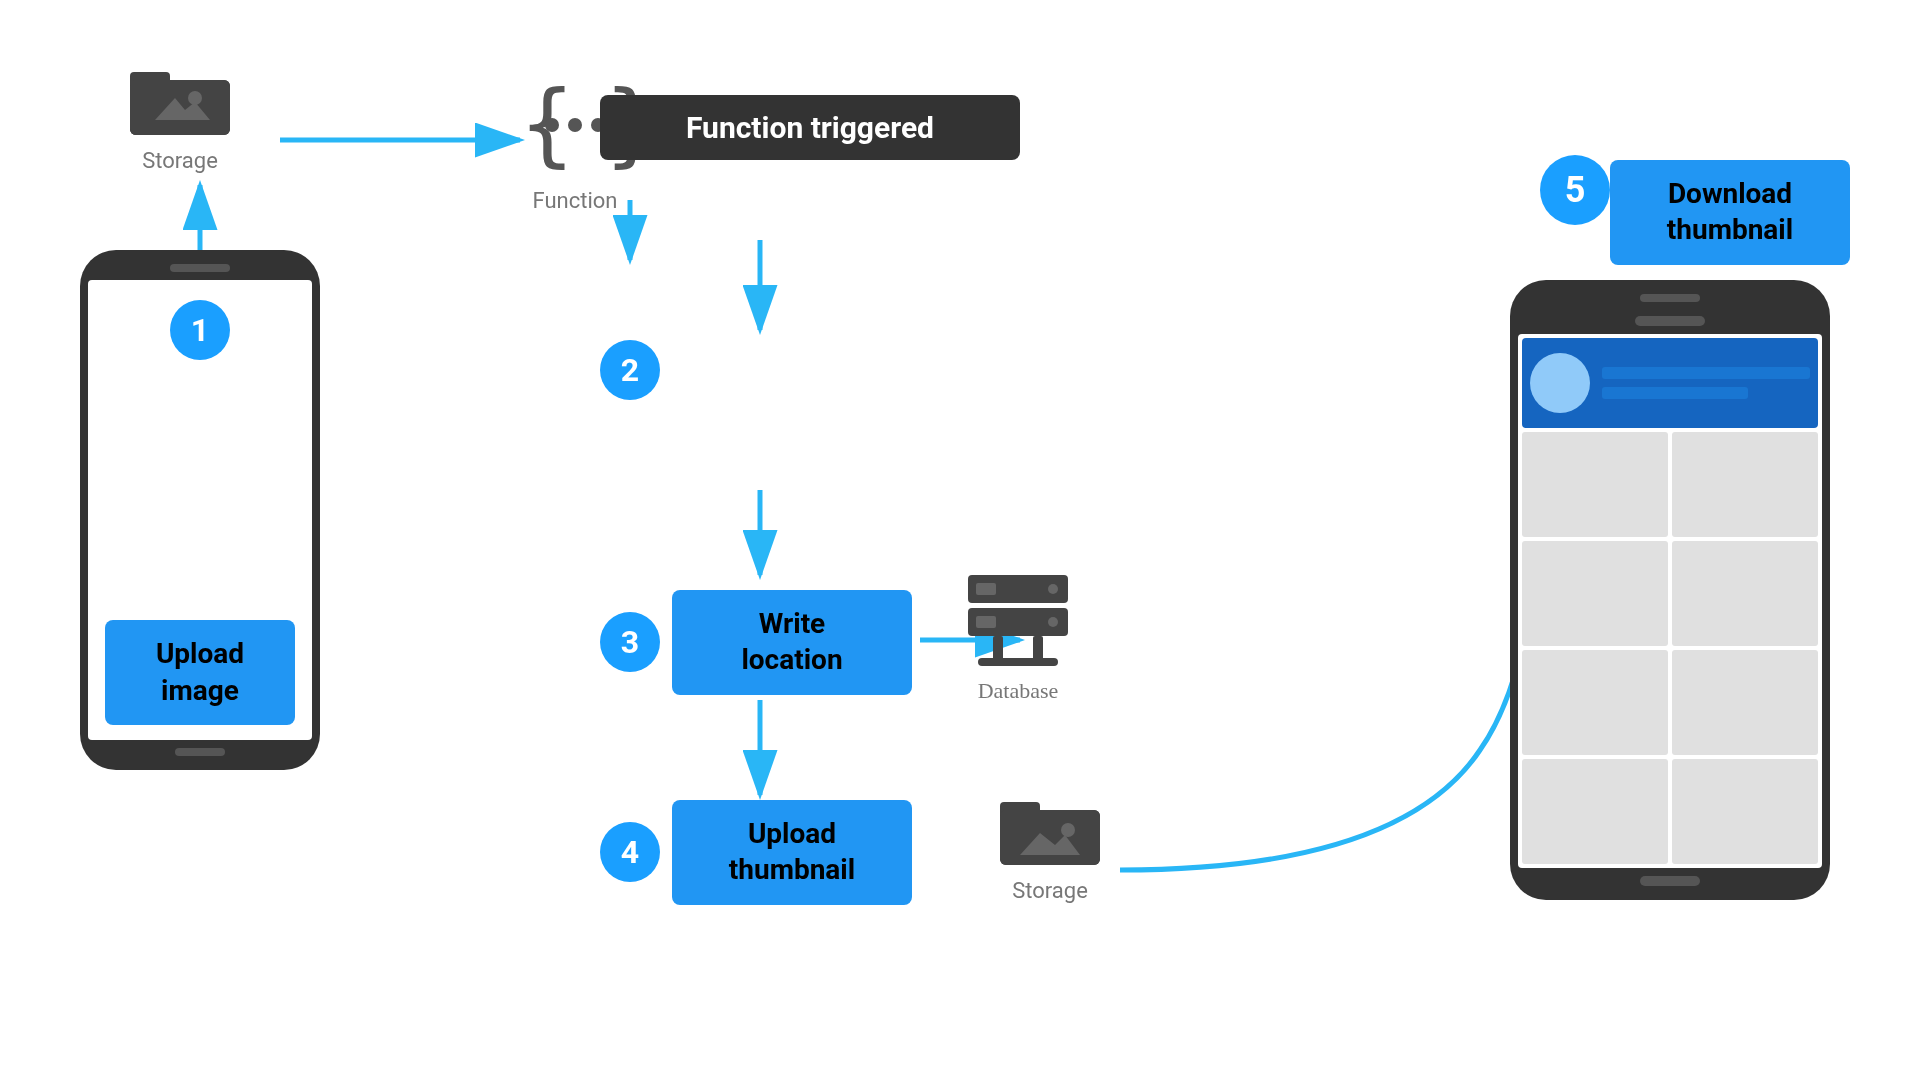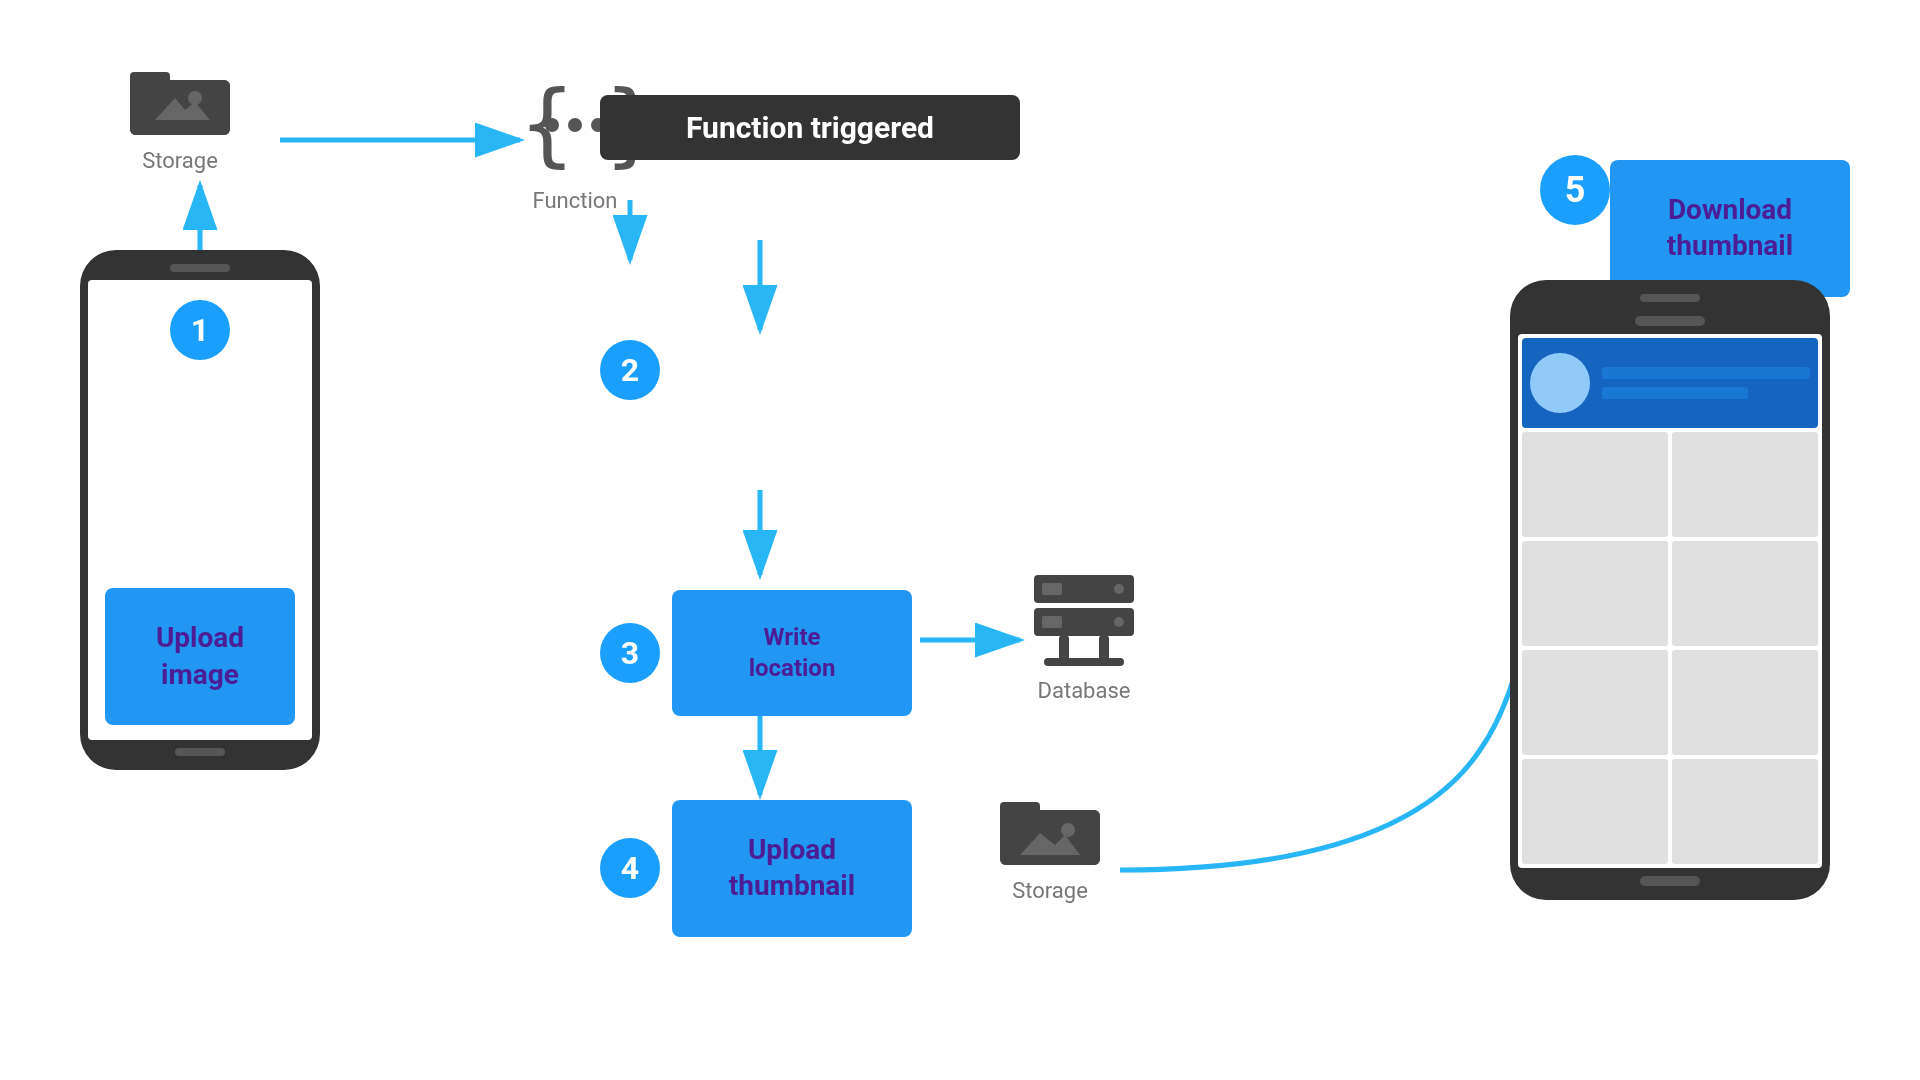--- a/index.html
+++ b/index.html
@@ -91,25 +91,25 @@
       display: flex;
       align-items: center;
       justify-content: center;
       position: absolute;
       z-index: 10;
     }
 
     
     .action-box {
       background: #2196f3;
-      color: #4c1d95;
+      color: #000000;
       font-size: 26px;
       font-weight: bold;
       border-radius: 8px;
-      padding: 32px 24px;
+      padding: 16px 24px;
       text-align: center;
       line-height: 1.3;
     }
 
     
     .dark-box {
       background: #333;
       color: white;
       font-size: 30px;
       font-weight: bold;
@@ -250,26 +250,26 @@
   <div class="step-group" style="top: 340px; left: 600px;">
     <div class="step-badge" style="position:relative; width:60px; height:60px; flex-shrink:0;">
       <span>2</span>
     </div>
   </div>
 
   <div class="step-group" style="top: 590px; left: 600px;">
     <div class="step-badge" style="position:relative; width:60px; height:60px; flex-shrink:0;">
       <span>3</span>
     </div>
-    <div class="action-box" style="font-size:24px; min-width:240px;">
+    <div class="action-box" style="font-size:28px; min-width:240px;">
       <span>Write<br>location</span>
     </div>
   </div>
 
-  <div class="database-icon" style="position:absolute; top:570px; left:1024px;">
+  <div class="database-icon" style="position:absolute; top:570px; left:958px;font-family:Liberation Serif, serif;">
     <svg width="120" height="100" viewBox="0 0 120 100">
 
       <rect x="10" y="5" width="100" height="28" rx="4" fill="#444"></rect>
       <rect x="10" y="38" width="100" height="28" rx="4" fill="#444"></rect>
       <rect x="18" y="13" width="20" height="12" rx="2" fill="#666"></rect>
       <rect x="18" y="46" width="20" height="12" rx="2" fill="#666"></rect>
       <circle cx="95" cy="19" r="5" fill="#666"></circle>
       <circle cx="95" cy="52" r="5" fill="#666"></circle>
 
       <rect x="35" y="66" width="10" height="24" rx="2" fill="#444"></rect>

